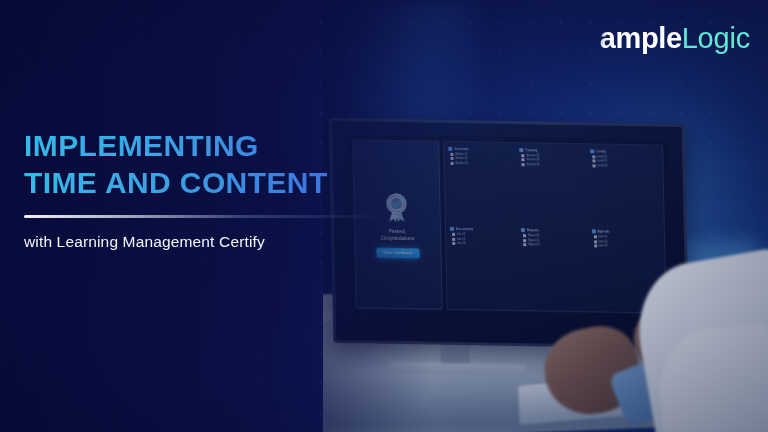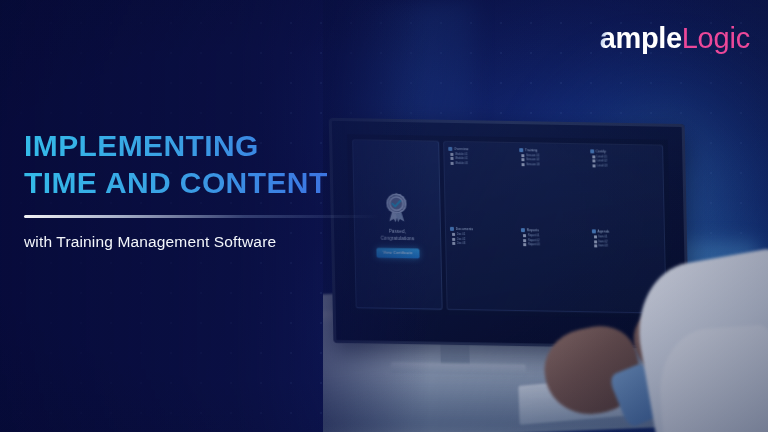--- a/index.html
+++ b/index.html
@@ -185,21 +185,21 @@
     display:flex; align-items:baseline;
     font-size:29px; letter-spacing:-0.4px; line-height:1;
     z-index:9;
   }
   .logo-a {
     font-weight:700; color:#ffffff;
     background:linear-gradient(105deg,#7f9ed8 0%,#ffffff 48%);
     -webkit-background-clip:text; background-clip:text; color:transparent;
   }
   .logo-ample { font-weight:700; color:#ffffff; }
-  .logo-logic { font-weight:400; color:#ec4899; letter-spacing:-0.2px; }
+  .logo-logic { font-weight:400; color:#5eead4; letter-spacing:-0.2px; }
 
   
   .copy { position:absolute; left:24px; top:128px; width:400px; z-index:8; }
   .headline {
     font-size:30px; font-weight:700; line-height:1.22;
     letter-spacing:0.4px; text-transform:uppercase;
     background:linear-gradient(92deg,#34bbe8 0%,#3aa0e4 38%,#3c78e2 72%,#3f63dd 100%);
     -webkit-background-clip:text; background-clip:text; color:transparent;
     text-shadow:none;
   }
@@ -404,16 +404,16 @@
       <span class="logo-ample">mple</span>
       <span class="logo-logic">Logic</span>
   </div>
 
   <div class="copy">
     <div class="headline">
       <span class="hl-line">IMPLEMENTING</span>
       <span class="hl-line">TIME AND CONTENT</span>
     </div>
     <div class="divider"></div>
-    <div class="subtitle">with Training Management Software</div>
+    <div class="subtitle">with Learning Management Certify</div>
   </div>
 
 </div>
 
 </body></html>

